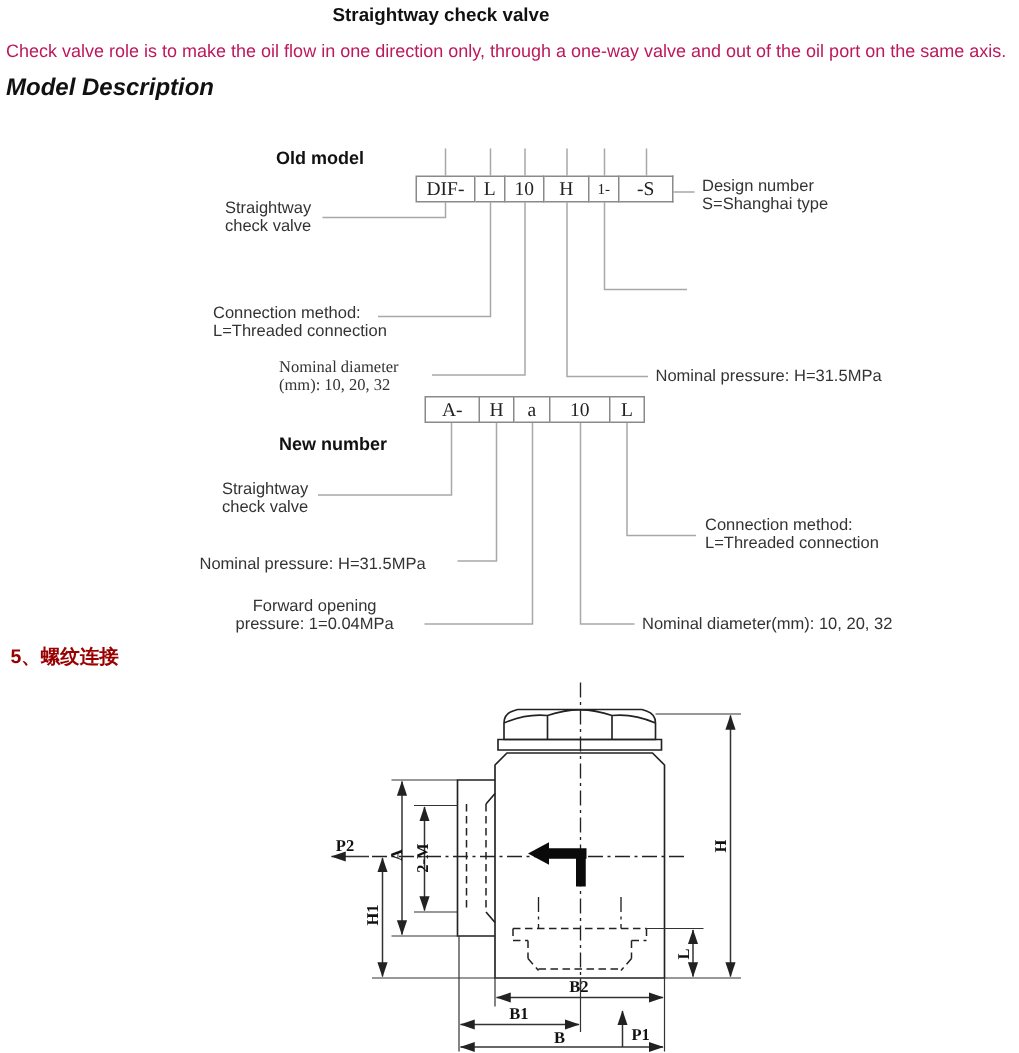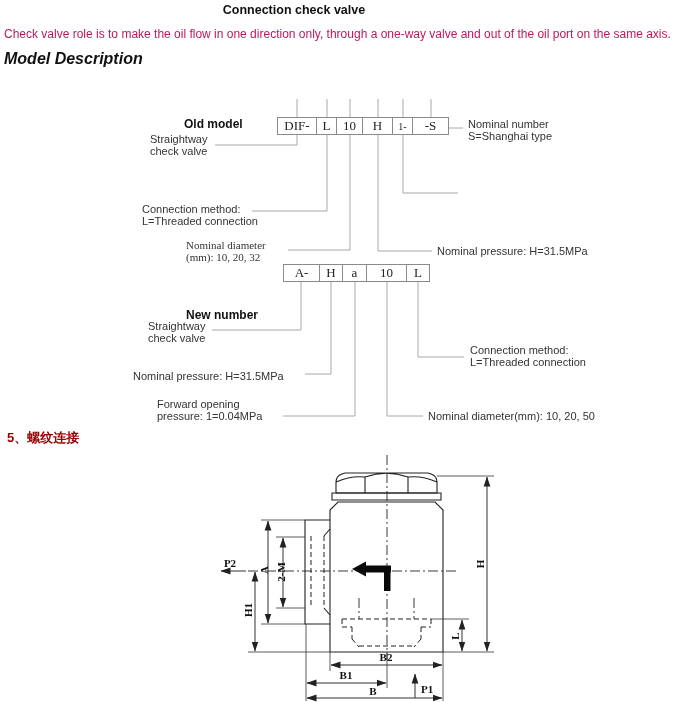--- a/index.html
+++ b/index.html
@@ -7,21 +7,21 @@
          font-family:"Liberation Sans", sans-serif; }
   #stage { position:absolute; left:0; top:0; width:679px; height:702px; overflow:hidden; }
   svg.layer { position:absolute; left:0; top:0; }
 
   .doc-title { position:absolute; left:0; top:3px; width:588px; text-align:center;
                font-size:12.5px; font-weight:bold; color:#111; }
   .doc-intro { position:absolute; left:4px; top:27px; font-size:12px; color:#be185d; white-space:nowrap; }
   .doc-heading { position:absolute; left:4px; top:50px; font-size:16px; font-weight:bold; color:#111;font-style:italic; }
   .red-heading { position:absolute; left:7px; top:429px; font-size:13px; font-weight:bold; color:#990000; }
 
-  .model-label { position:absolute; font-size:12px; font-weight:bold; color:#111; white-space:nowrap;margin-top:19px; }
+  .model-label { position:absolute; font-size:12px; font-weight:bold; color:#111; white-space:nowrap; }
   .model-table { position:absolute; display:flex; background:#fff; }
   .model-table .cell { box-sizing:border-box; height:18px; border:1px solid #8a8a8a; border-left:none;
                        display:flex; align-items:center; justify-content:center;
                        font-family:"Liberation Serif", serif; font-size:13px; color:#222; }
   .model-table .cell:first-child { border-left:1px solid #8a8a8a; }
   .model-table .cell.small { font-size:10px; }
 
   .callout { position:absolute; font-size:11px; line-height:12px; color:#333; white-space:nowrap; }
   .callout span { display:block; }
 </style>
@@ -84,21 +84,21 @@
       <text x="480" y="568" text-anchor="middle" transform="rotate(-90 480 564)">H</text>
       <text x="455" y="640" text-anchor="middle" transform="rotate(-90 455 636)">L</text>
       <text x="386" y="661" text-anchor="middle">B2</text>
       <text x="346" y="679" text-anchor="middle">B1</text>
       <text x="373" y="695" text-anchor="middle">B</text>
       <text x="421" y="693">P1</text>
       <text x="230" y="567" text-anchor="middle">P2</text>
     </g>
   </svg>
 
-  <div class="doc-title">Connection check valve</div>
+  <div class="doc-title">Straightway check valve</div>
   <div class="doc-intro">Check valve role is to make the oil flow in one direction only, through a one-way valve and out of the oil port on the same axis.</div>
   <div class="doc-heading">Model Description</div>
   <div class="red-heading">5、螺纹连接</div>
 
   <div class="model-label" style="left:184px; top:98px;">Old model</div>
   <div class="model-table" style="left:277px; top:81px;margin-top:36px;">
     <div class="cell" style="width:40px;">DIF-</div>
     <div class="cell" style="width:20px;">L</div>
     <div class="cell" style="width:26px;">10</div>
     <div class="cell" style="width:30px;">H</div>
@@ -115,45 +115,45 @@
     <span>L=Threaded connection</span>
   </div>
   <div class="callout" style="left:186px; top:239px;font-family:Liberation Serif, serif;">
     <span>Nominal diameter</span>
     <span>(mm): 10, 20, 32</span>
   </div>
   <div class="callout" style="left:437px; top:245px;">
     <span>Nominal pressure: H=31.5MPa</span>
   </div>
   <div class="callout" style="left:468px; top:118px;">
-    <span>Nominal number</span>
+    <span>Design number</span>
     <span>S=Shanghai type</span>
   </div>
 
   <div class="model-label" style="left:186px; top:289px;">New number</div>
   <div class="model-table" style="left:283px; top:264px;">
     <div class="cell" style="width:37px;">A-</div>
     <div class="cell" style="width:23px;">H</div>
     <div class="cell" style="width:24px;">a</div>
     <div class="cell" style="width:40px;">10</div>
     <div class="cell" style="width:23px;">L</div>
   </div>
 
   <div class="callout" style="left:148px; top:320px;">
     <span>Straightway</span>
     <span>check valve</span>
   </div>
   <div class="callout" style="left:133px; top:370px;">
     <span>Nominal pressure: H=31.5MPa</span>
   </div>
-  <div class="callout" style="left:157px; top:398px;">
+  <div class="callout" style="left:157px; top:398px;text-align:center;">
     <span>Forward opening</span>
     <span>pressure: 1=0.04MPa</span>
   </div>
   <div class="callout" style="left:428px; top:410px;">
-    <span>Nominal diameter(mm): 10, 20, 50</span>
+    <span>Nominal diameter(mm): 10, 20, 32</span>
   </div>
   <div class="callout" style="left:470px; top:344px;">
     <span>Connection method:</span>
     <span>L=Threaded connection</span>
   </div>
 
 </div>
 
 </body></html>

